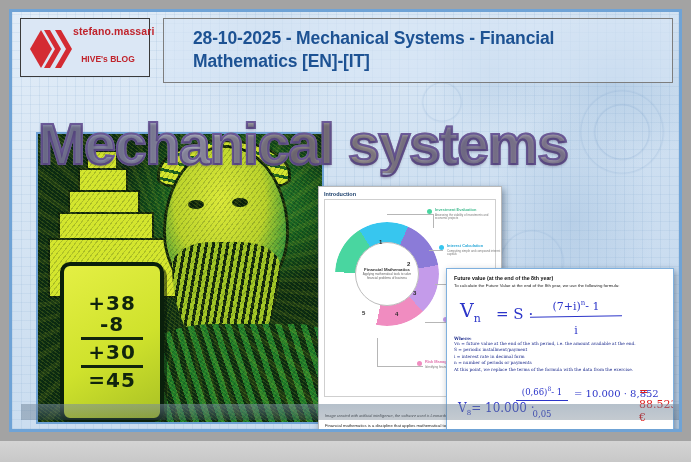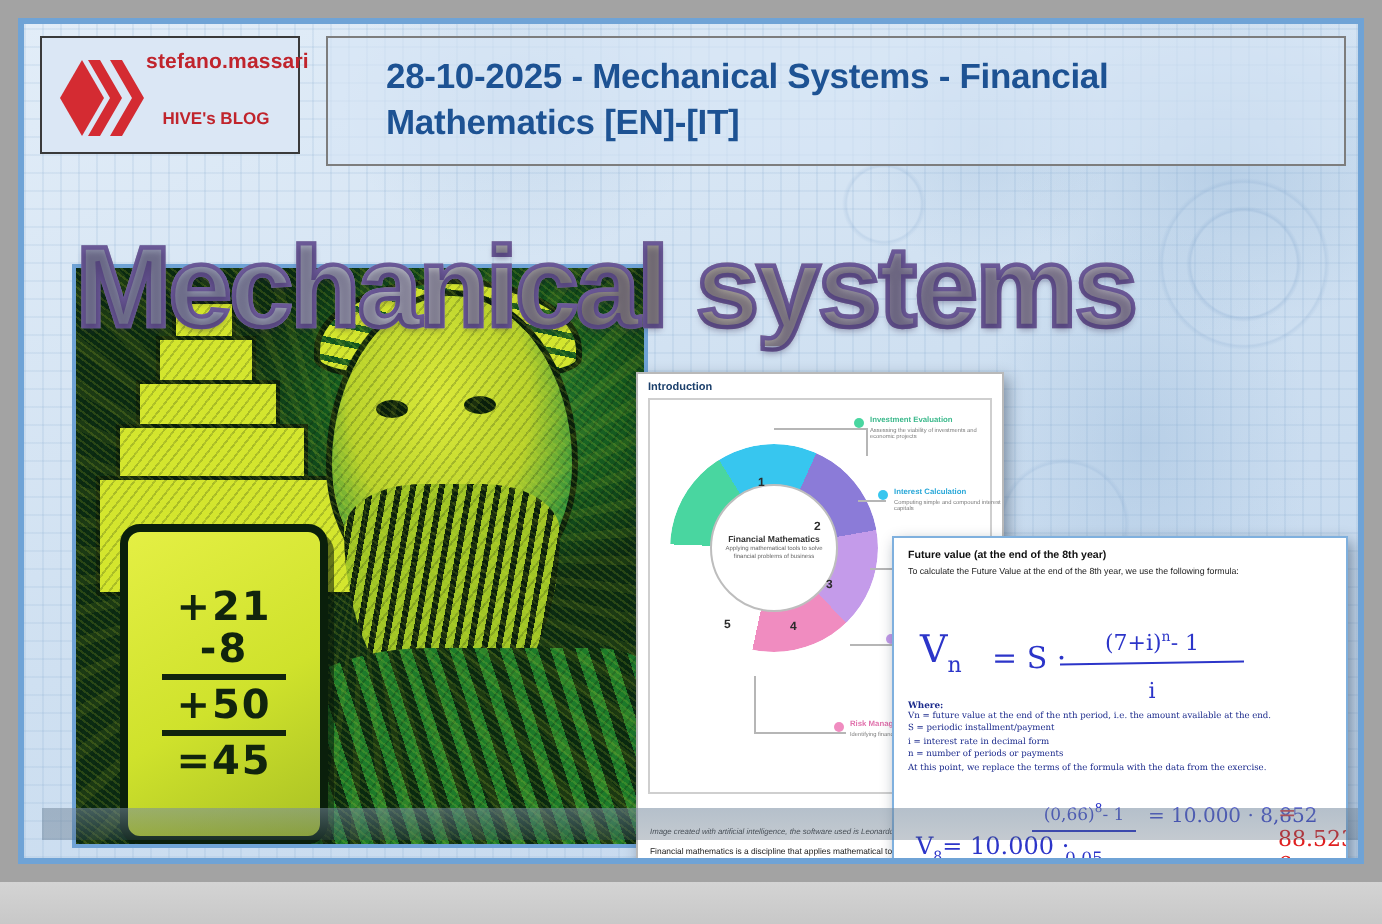--- a/index.html
+++ b/index.html
@@ -192,21 +192,21 @@
   #cap{ position:absolute; left:6px; top:226px; width:172px; font-size:3.9px;
         font-style:italic; color:#444; }
   #para{ position:absolute; left:6px; top:236px; width:172px; font-size:4.2px;
          color:#222; line-height:1.55; }
 
   #doc2{ left:434px; top:256px; width:228px; height:176px; padding:6px 7px;
          border:1.5px solid #7fb0de; }
   #d2h{ font-size:5.3px; font-weight:bold; color:#111; }
   #d2s{ font-size:4.4px; color:#222; margin-top:2px; }
   .hand{ font-family:"DejaVu Serif", serif; color:#2c35c9; }
-  #formula{ position:relative; height:44px; margin-top:18px; }
+  #formula{ position:relative; height:44px; margin-top:3px; }
   #formula .vn{ position:absolute; left:6px; top:8px; font-size:19px; }
   #formula .vn sub{ font-size:11px; }
   #formula .eq{ position:absolute; left:42px; top:14px; font-size:15px; }
   #formula .frac{ position:absolute; left:76px; top:4px; text-align:center; }
   #formula .num{ font-size:11px; }
   #formula .num sup{ font-size:7px; }
   #formula .bar{ height:1.4px; background:#2c35c9; margin:2px 0; width:92px;
                  transform:rotate(-1deg); }
   #formula .den{ font-size:11px; }
   #whr{ font-size:4.4px; font-weight:bold; color:#1b2a8c; margin-top:1px; }
@@ -267,24 +267,24 @@
       </div>
       <div class="turban"></div>
       <div class="head">
         <div class="eye" style="left:22px; top:52px;"></div>
         <div class="eye" style="left:66px; top:50px;"></div>
       </div>
       <div class="beard"></div>
       <div class="robe"></div>
       <div class="grain"></div>
       <div id="tablet">
-        <div class="ln">+21</div>
+        <div class="ln">+38</div>
         <div class="ln">-8</div>
         <div class="rule"></div>
-        <div class="ln">+50</div>
+        <div class="ln">+30</div>
         <div class="rule"></div>
         <div class="ln">=45</div>
       </div>
     </div>
 
     <div class="doc" id="doc1">
       <h4>Introduction</h4>
       <div class="chart-box">
         <div id="donut">
           <div class="ring"></div>

